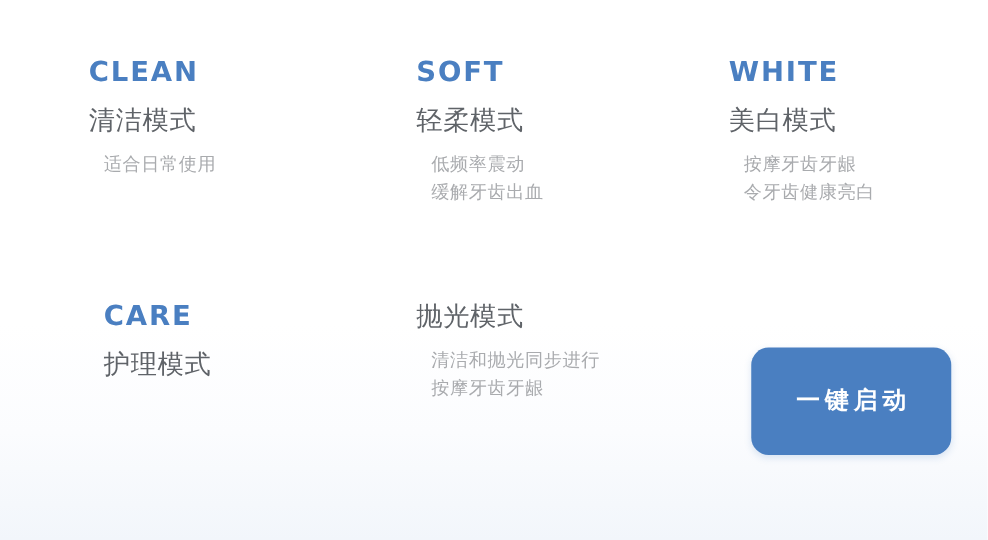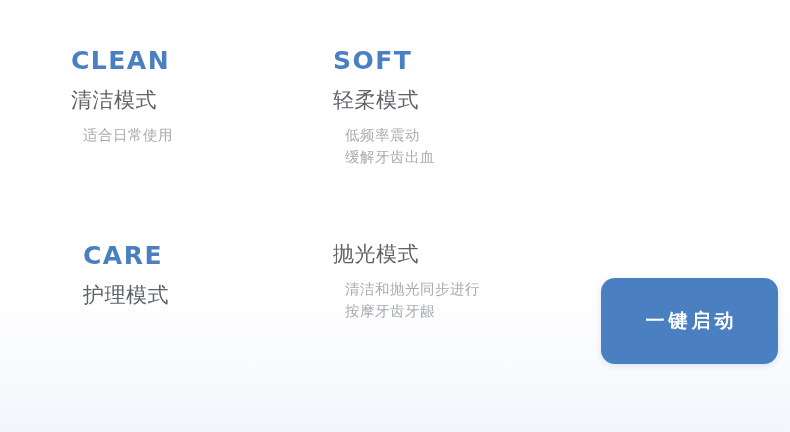--- a/index.html
+++ b/index.html
@@ -26,21 +26,21 @@
     top: 0;
     width: 790px;
     height: 432px;
   }
   .mode-block {
     position: absolute;
   }
   .mode-title {
     font-family: "DejaVu Sans", sans-serif;
     font-weight: bold;
-    font-size: 25px;
+    font-size: 22px;
     letter-spacing: 1.5px;
     color: #4a7fc1;
     line-height: 1;
     margin: 0 0 16px 0;
     white-space: nowrap;
   }
   .mode-sub {
     font-size: 21px;
     color: #5f6368;
     line-height: 1;
@@ -53,21 +53,21 @@
     color: #a9abae;
     line-height: 1.55;
     margin: 12px;
     white-space: nowrap;
     letter-spacing: 0.5px;
   }
   .badge {
     position: absolute;
     left: 601px;
     top: 278px;
-    width: 177px;
+    width: 160px;
     height: 86px;
     background: #4a7fc1;
     border-radius: 14px;
     display: flex;
     flex-direction: row;
     align-items: center;
     justify-content: center;
     box-shadow: 0 2px 6px rgba(74,127,193,0.18);
   }
   .badge-line {
@@ -94,20 +94,28 @@
 
     <div class="mode-block" style="left:333px; top:48px;">
       <div class="mode-title">SOFT</div>
       <div class="mode-sub">轻柔模式</div>
       <div class="mode-desc">
           <div>低频率震动</div>
           <div>缓解牙齿出血</div>
         </div>
     </div>
 
+    <div class="mode-block" style="left:583px; top:48px;">
+      <div class="mode-title">WHITE</div>
+      <div class="mode-sub">美白模式</div>
+      <div class="mode-desc">
+          <div>按摩牙齿牙龈</div>
+          <div>令牙齿健康亮白</div>
+        </div>
+    </div>
 
     <div class="mode-block" style="left:83px; top:243px;">
       <div class="mode-title">CARE</div>
       <div class="mode-sub">护理模式</div>
     </div>
 
     <div class="mode-block" style="left:333px; top:243px;">
       <div class="mode-sub">抛光模式</div>
       <div class="mode-desc">
           <div>清洁和抛光同步进行</div>

